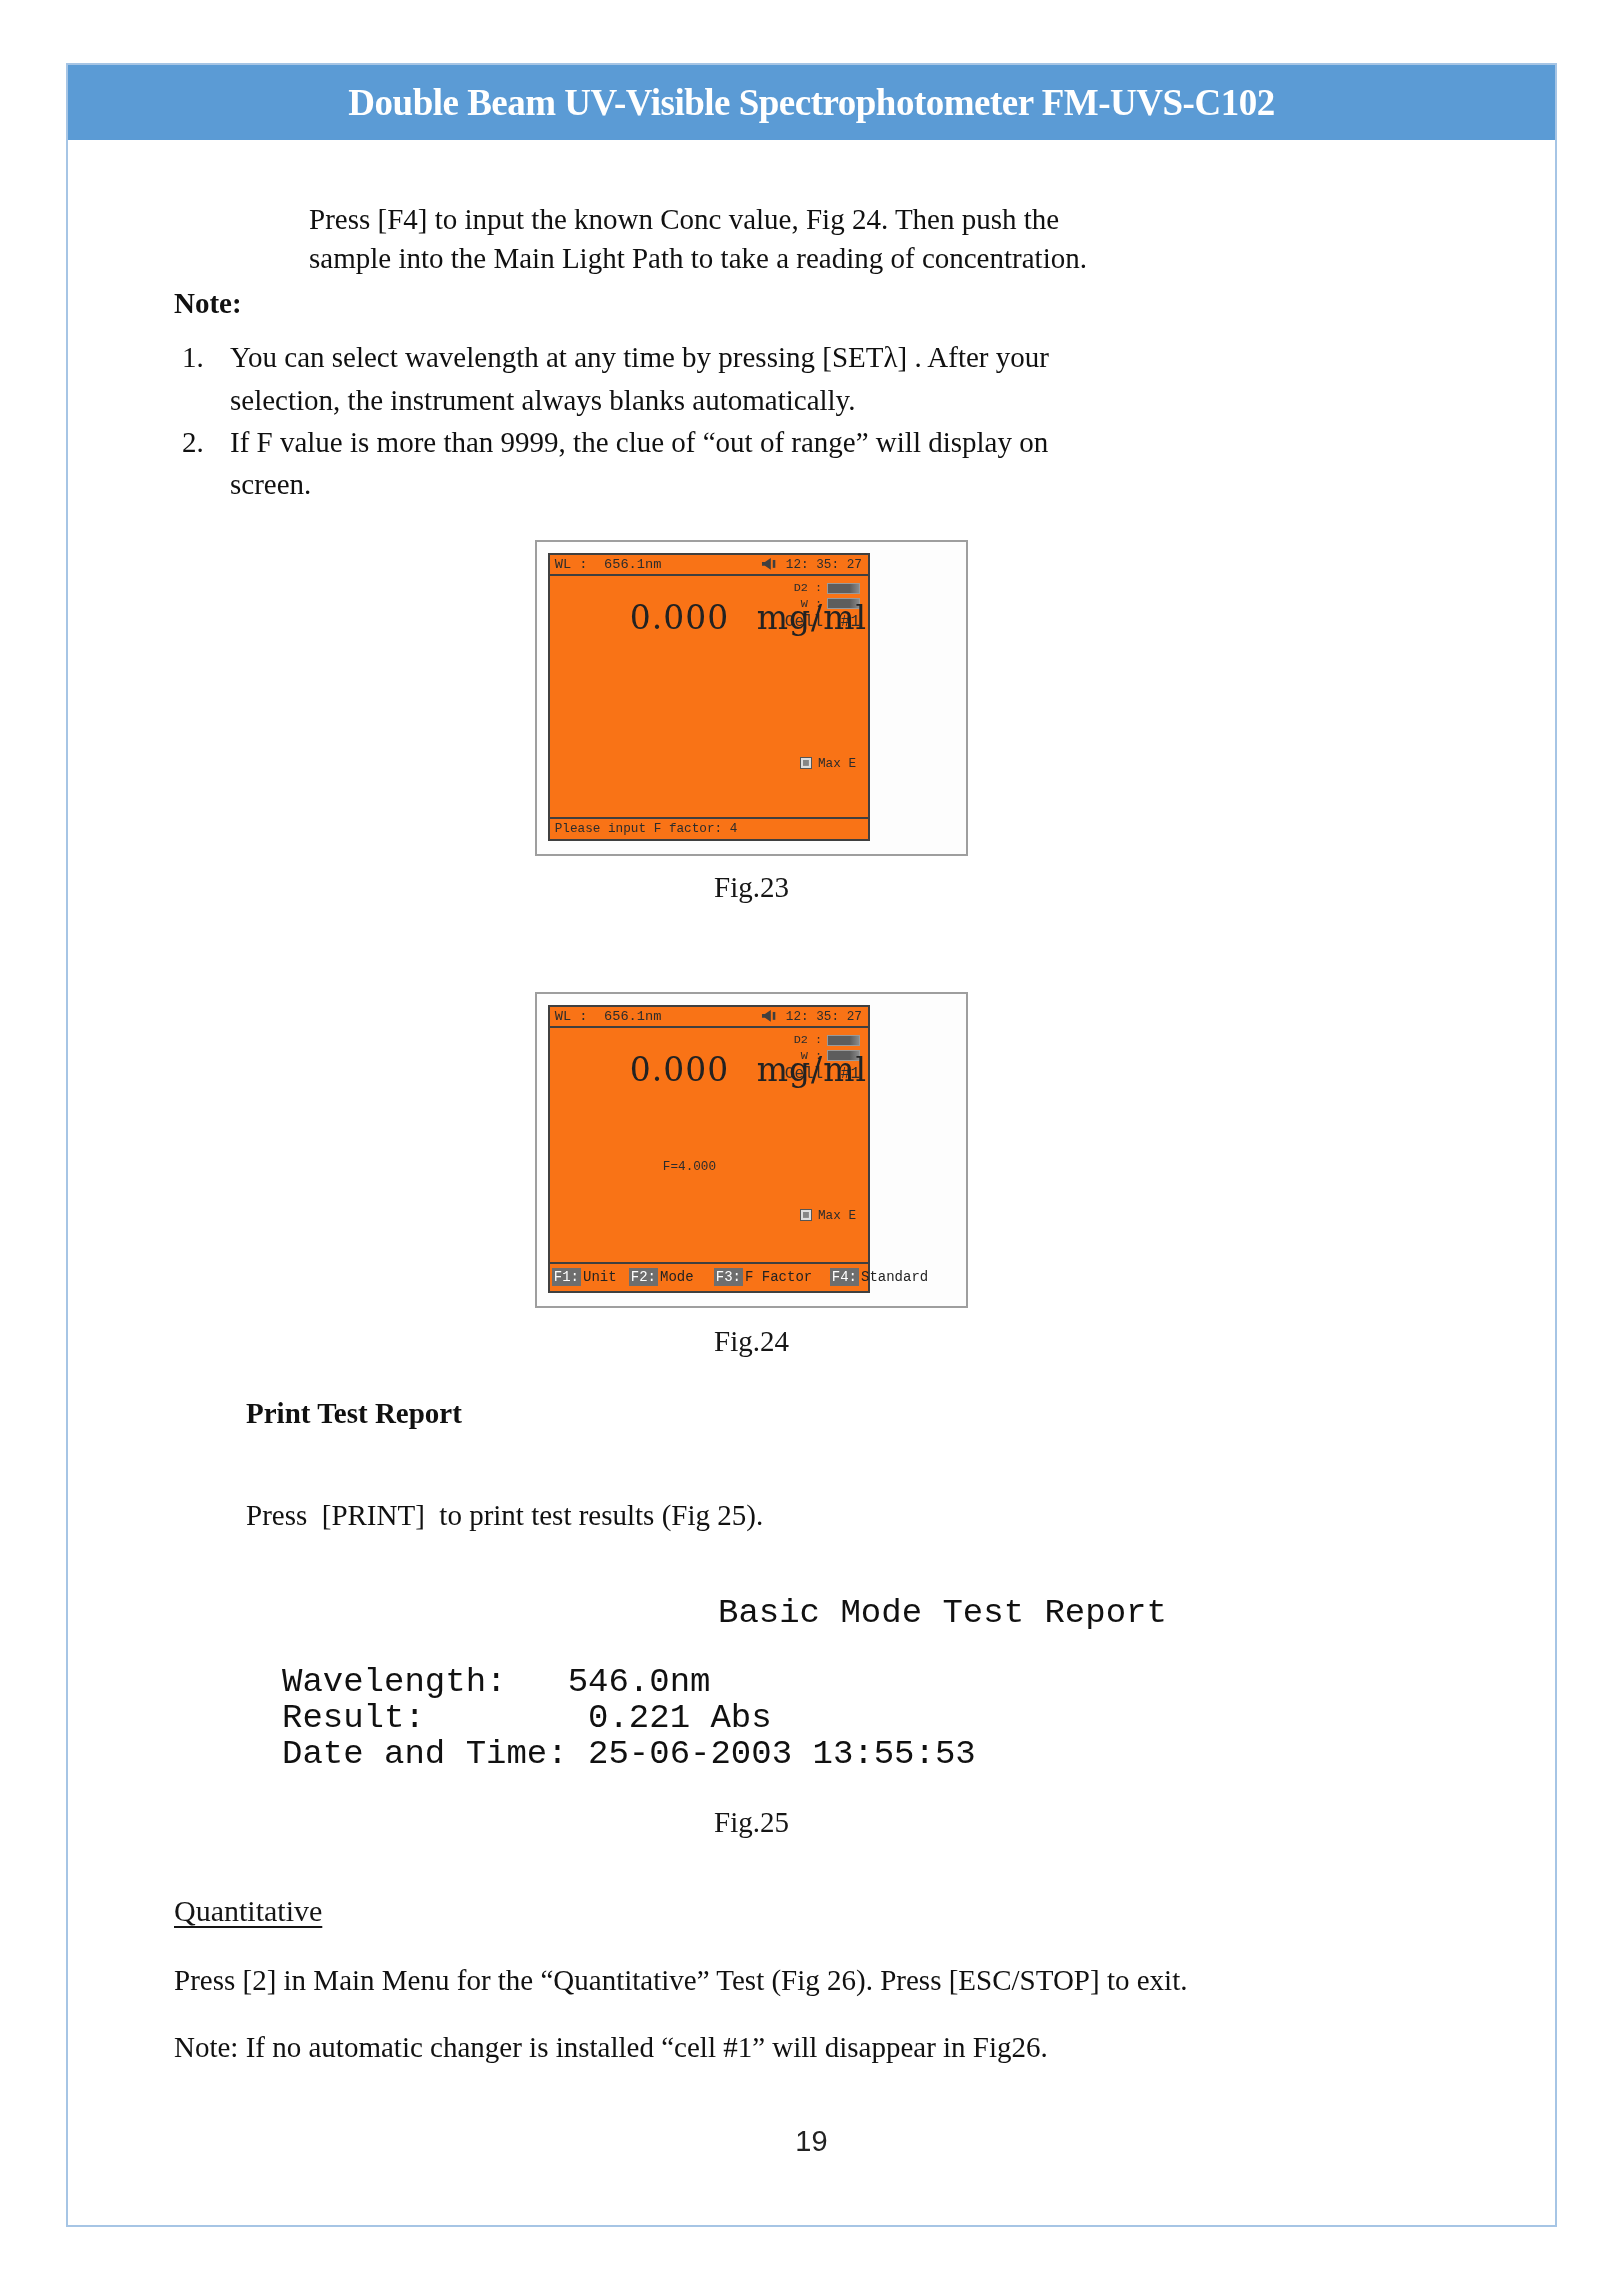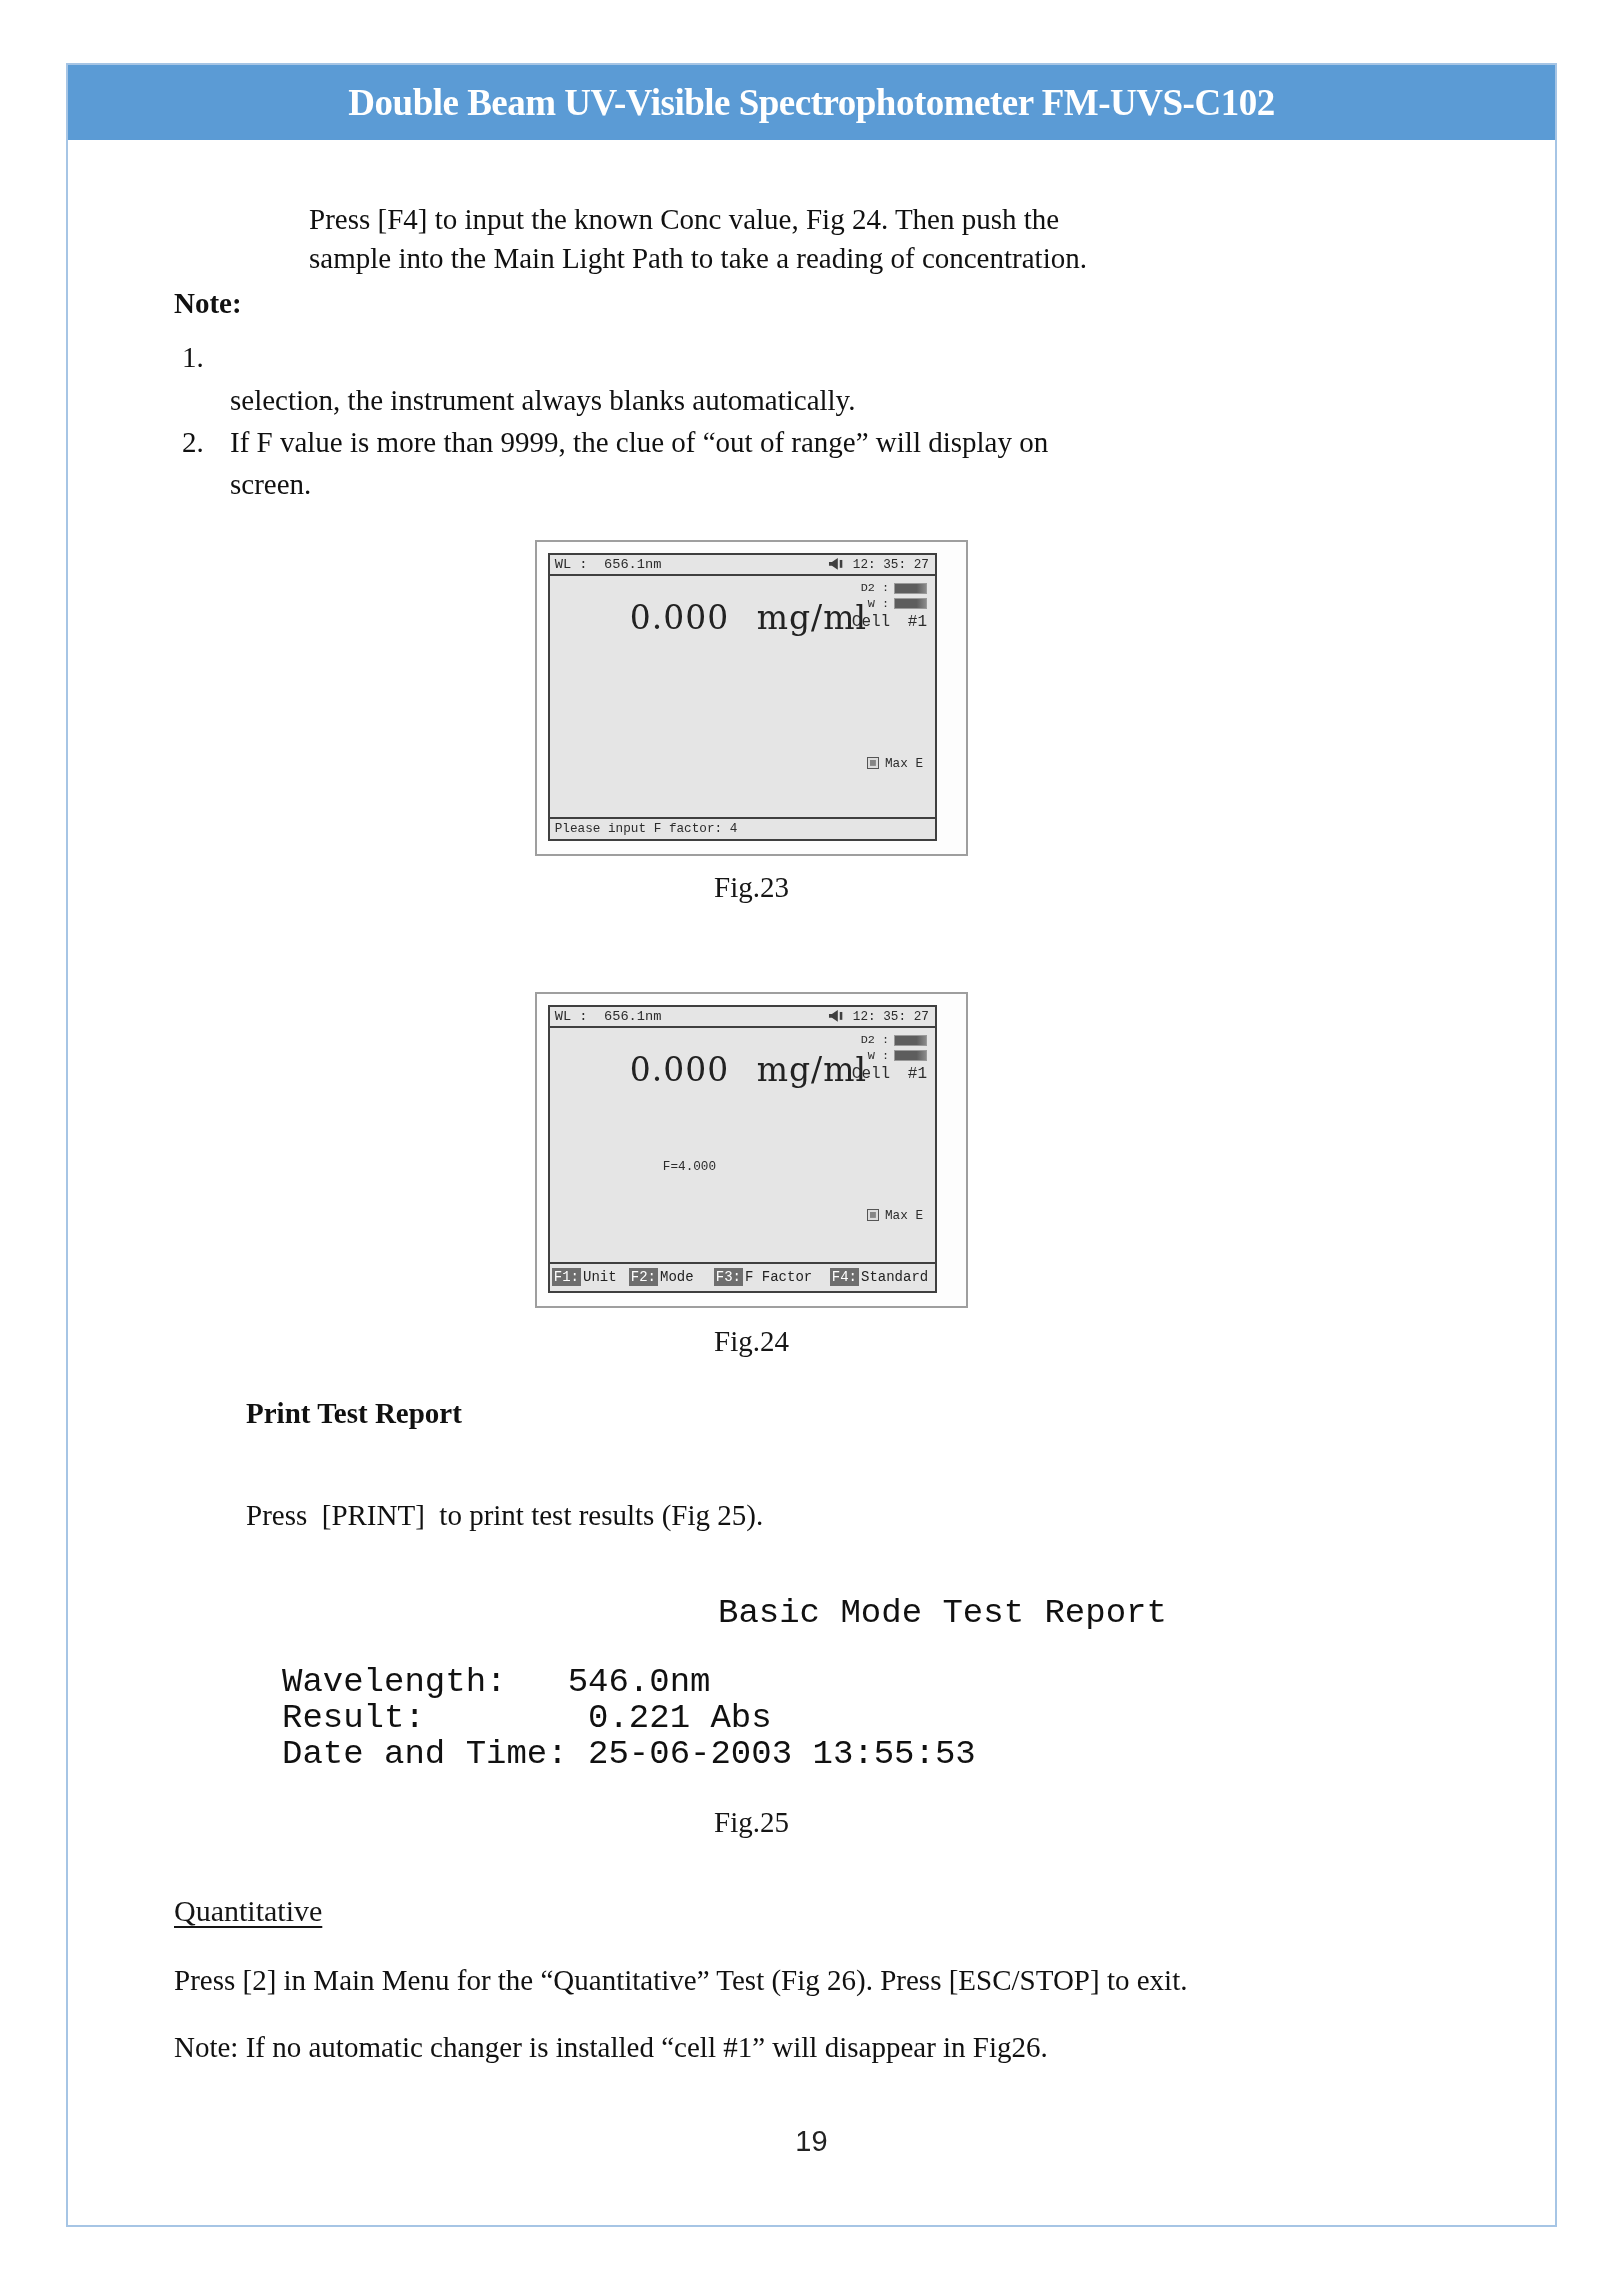--- a/index.html
+++ b/index.html
@@ -30,22 +30,22 @@
   .body-txt{font-size:29px;color:#111;}
   .b{font-weight:normal;}
   .bold{font-weight:bold;}
 
   
   .lcd{
     position:absolute;width:433px;height:316px;
     border:2px solid #9e9e9e;background:#fdfdfd;padding:10.8px;
   }
   .lcd-inner{
-    position:relative;width:389px;height:288px;
-    border:2px solid var(--lcd-border);background:#e5e5e5;
+    position:relative;width:322px;height:288px;
+    border:2px solid var(--lcd-border);background:#f97316;
     font-family:"Liberation Mono","DejaVu Sans Mono",monospace;color:#2c2c2c;
   }
   .lcd-status{
     position:absolute;left:0;top:0;right:0;height:21.6px;
     border-bottom:2px solid var(--lcd-border);
   }
   .lcd-wl{position:absolute;left:4.9px;top:2px;font-size:13.7px;white-space:pre;}
   .lcd-right{position:absolute;right:5.9px;top:2px;display:flex;align-items:center;gap:8.8px;}
   .lcd-time{font-size:12.7px;white-space:pre;}
   .spk{width:15.7px;height:11.8px;display:block;}
@@ -80,20 +80,21 @@
   <div class="hdr">
     <div class="hdr-title">Double Beam UV-Visible Spectrophotometer FM-UVS-C102</div>
   </div>
 
   <div class="abs body-txt" style="left:241px;top:138px;"><span>Press </span><span class="b">[F4]</span><span> to input the known Conc value, Fig 24. Then push the</span></div>
   <div class="abs body-txt" style="left:241px;top:177px;"><span>sample into the Main Light Path to take a reading of concentration.</span></div>
 
   <div class="abs body-txt bold" style="left:106px;top:222px;">Note:</div>
 
   <div class="abs body-txt" style="left:114px;top:276px;">1.</div>
+  <div class="abs body-txt" style="left:162px;top:276px;"><span>You can select wavelength at any time by pressing </span><span class="b">[SETλ]</span><span> . After your</span></div>
   <div class="abs body-txt" style="left:162px;top:319px;"><span>selection, the instrument always blanks automatically.</span></div>
   <div class="abs body-txt" style="left:114px;top:361px;">2.</div>
   <div class="abs body-txt" style="left:162px;top:361px;"><span>If F value is more than 9999, the clue of “out of range” will display on</span></div>
   <div class="abs body-txt" style="left:162px;top:403px;"><span>screen.</span></div>
 
   <div class="lcd" style="left:467px;top:475px;">
     <div class="lcd-inner">
       <div class="lcd-status">
         <span class="lcd-wl">WL :  656.1nm</span>
         <span class="lcd-right">

